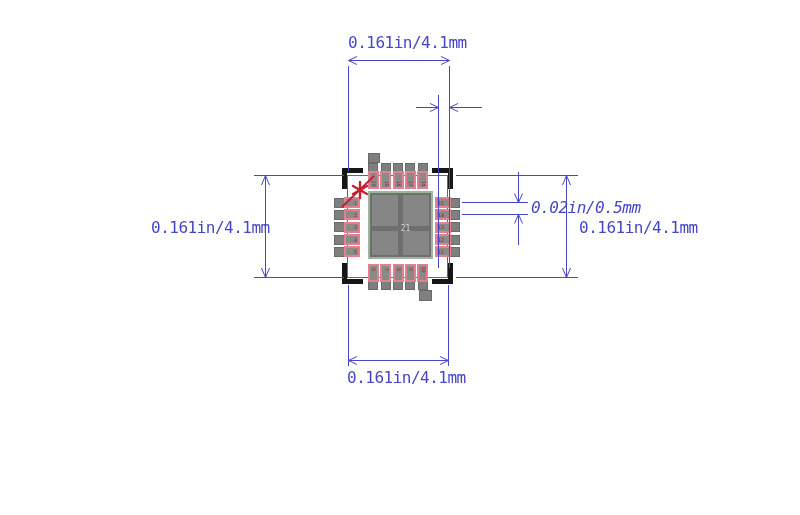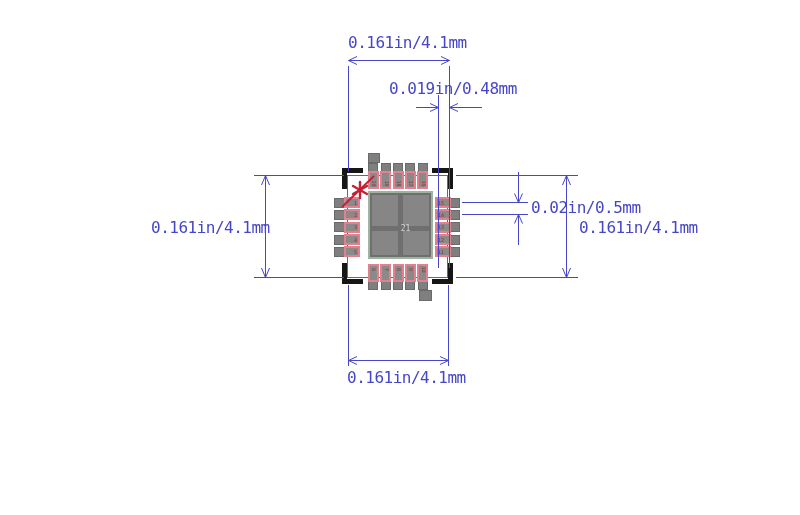--- a/index.html
+++ b/index.html
@@ -218,19 +218,18 @@
       <path class="pin1line" d="M374,176 L342,207"></path>
       <g class="pin1star">
         <path d="M360,182 L360,198"></path>
         <path d="M353,186 L367,194"></path>
         <path d="M353,194 L367,186"></path>
       </g>
     </g>
   </svg>
 
   <div class="dim-label" style="left:348px;top:34px;width:102px;text-align:center;">0.161in/4.1mm</div>
-  <div class="dim-label" style="left:389px;top:80px;">0.019in/0.48mm</div>
   <div class="dim-label" style="left:151px;top:219px;">0.161in/4.1mm</div>
-  <div class="dim-label" style="left:531px;top:199px;">0.02in/0.5mm</div>
+  <div class="dim-label" style="left:531px;top:199px;font-style:italic;">0.02in/0.5mm</div>
   <div class="dim-label" style="left:579px;top:219px;">0.161in/4.1mm</div>
   <div class="dim-label" style="left:347px;top:369px;width:103px;text-align:center;">0.161in/4.1mm</div>
 
 </div>
 
 </body></html>

